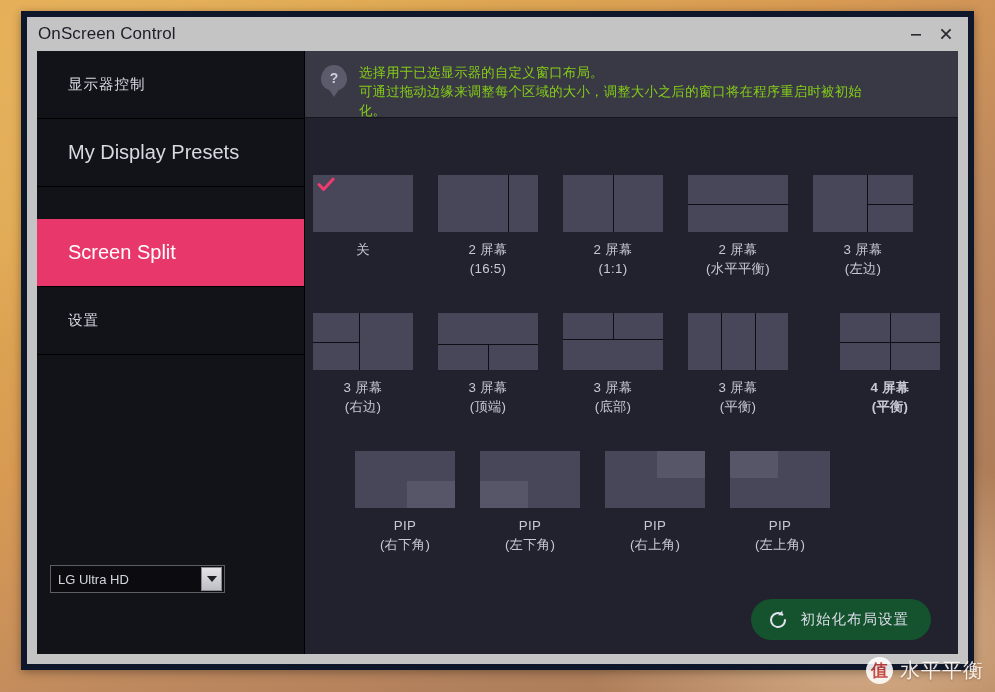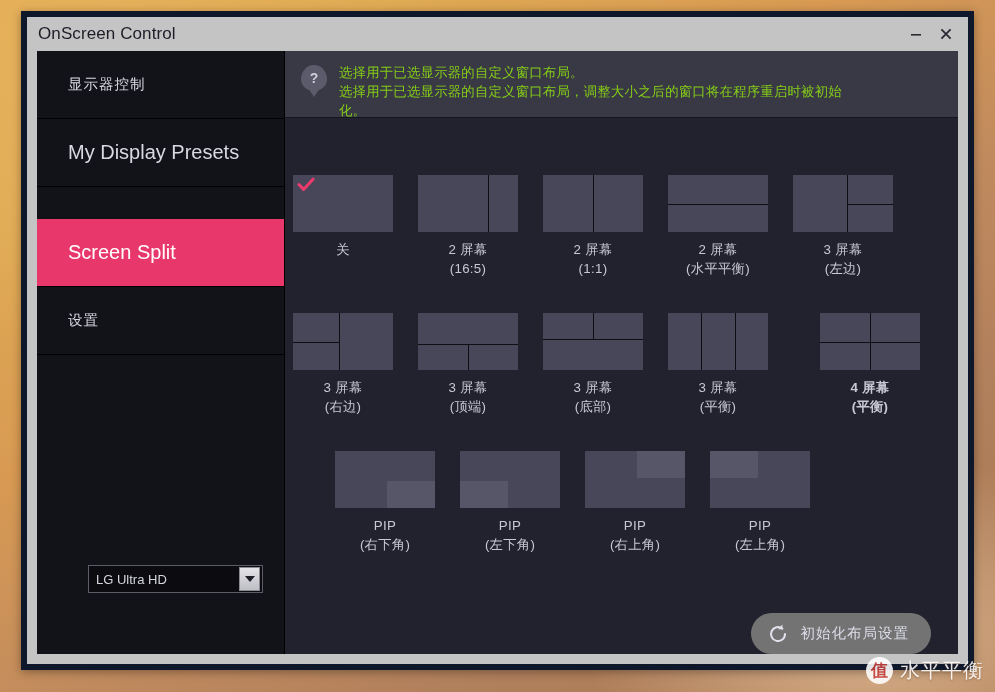--- a/index.html
+++ b/index.html
@@ -78,21 +78,21 @@
     flex: 1;
     display: flex;
     background: #1c1c26;
     margin: 0 10px 10px 10px;
     border: 0;
     overflow: hidden;
   }
 
   
   #sidebar {
-    width: 248px;
+    width: 268px;
     flex: none;
     background: #121219;
     display: flex;
     flex-direction: column;
     border-right: 1px solid #000;
   }
   .nav-item {
     height: 68px;
     flex: none;
     display: flex;
@@ -117,21 +117,20 @@
   #monitor-select-wrap {
     position: absolute;
     left: 13px;
     bottom: 61px;
     width: 175px;
     height: 28px;
     background: #0b0b10;
     border: 1px solid #5d5d68;
     display: flex;
     align-items: center;
-    margin-left: 38px;
   }
   #monitor-select-value {
     flex: 1;
     padding-left: 7px;
     font-size: 13px;
     color: #d5d5de;
     white-space: nowrap;
     overflow: hidden;
   }
   #monitor-select-arrow {
@@ -266,24 +265,24 @@
     line-height: 19px;
     color: #c8c8d4;
     letter-spacing: 0.3px;
     white-space: pre-line;
   }
 
   
   #reset-button {
     position: absolute;
     right: 27px;
-    bottom: 0;
+    bottom: 14px;
     height: 41px;
     padding: 0 22px 0 16px;
-    background: #737373;
+    background: #14532d;
     border-radius: 21px;
     display: flex;
     align-items: center;
     gap: 12px;
     cursor: default;
   }
   #reset-icon { width: 22px; height: 22px; flex: none; }
   #reset-label {
     font-size: 14.5px;
     color: #ddddea;
@@ -371,21 +370,21 @@
 
     <div id="main-panel">
 
       <div id="help-banner">
         <div id="help-icon">
           <div class="pin"></div>
           <div class="qm">?</div>
         </div>
         <div id="help-text">
           <div>选择用于已选显示器的自定义窗口布局。</div>
-          <div>选择用于已选显示器的自定义窗口布局，调整大小之后的窗口将在程序重启时被初始</div>
+          <div>可通过拖动边缘来调整每个区域的大小，调整大小之后的窗口将在程序重启时被初始</div>
           <div>化。</div>
         </div>
       </div>
 
       <div id="layout-grid">
         <div class="tile-row" id="row-0">
             <div class="tile" style="left: 8px;">
               <div class="tile-preview">
                 <svg class="tile-check" viewBox="0 0 18 16">
                   <path d="M2 7.5 L6.6 12.4 L16 2.2" stroke="#ef3a6e" stroke-width="3" fill="none" stroke-linecap="round" stroke-linejoin="round"></path>

